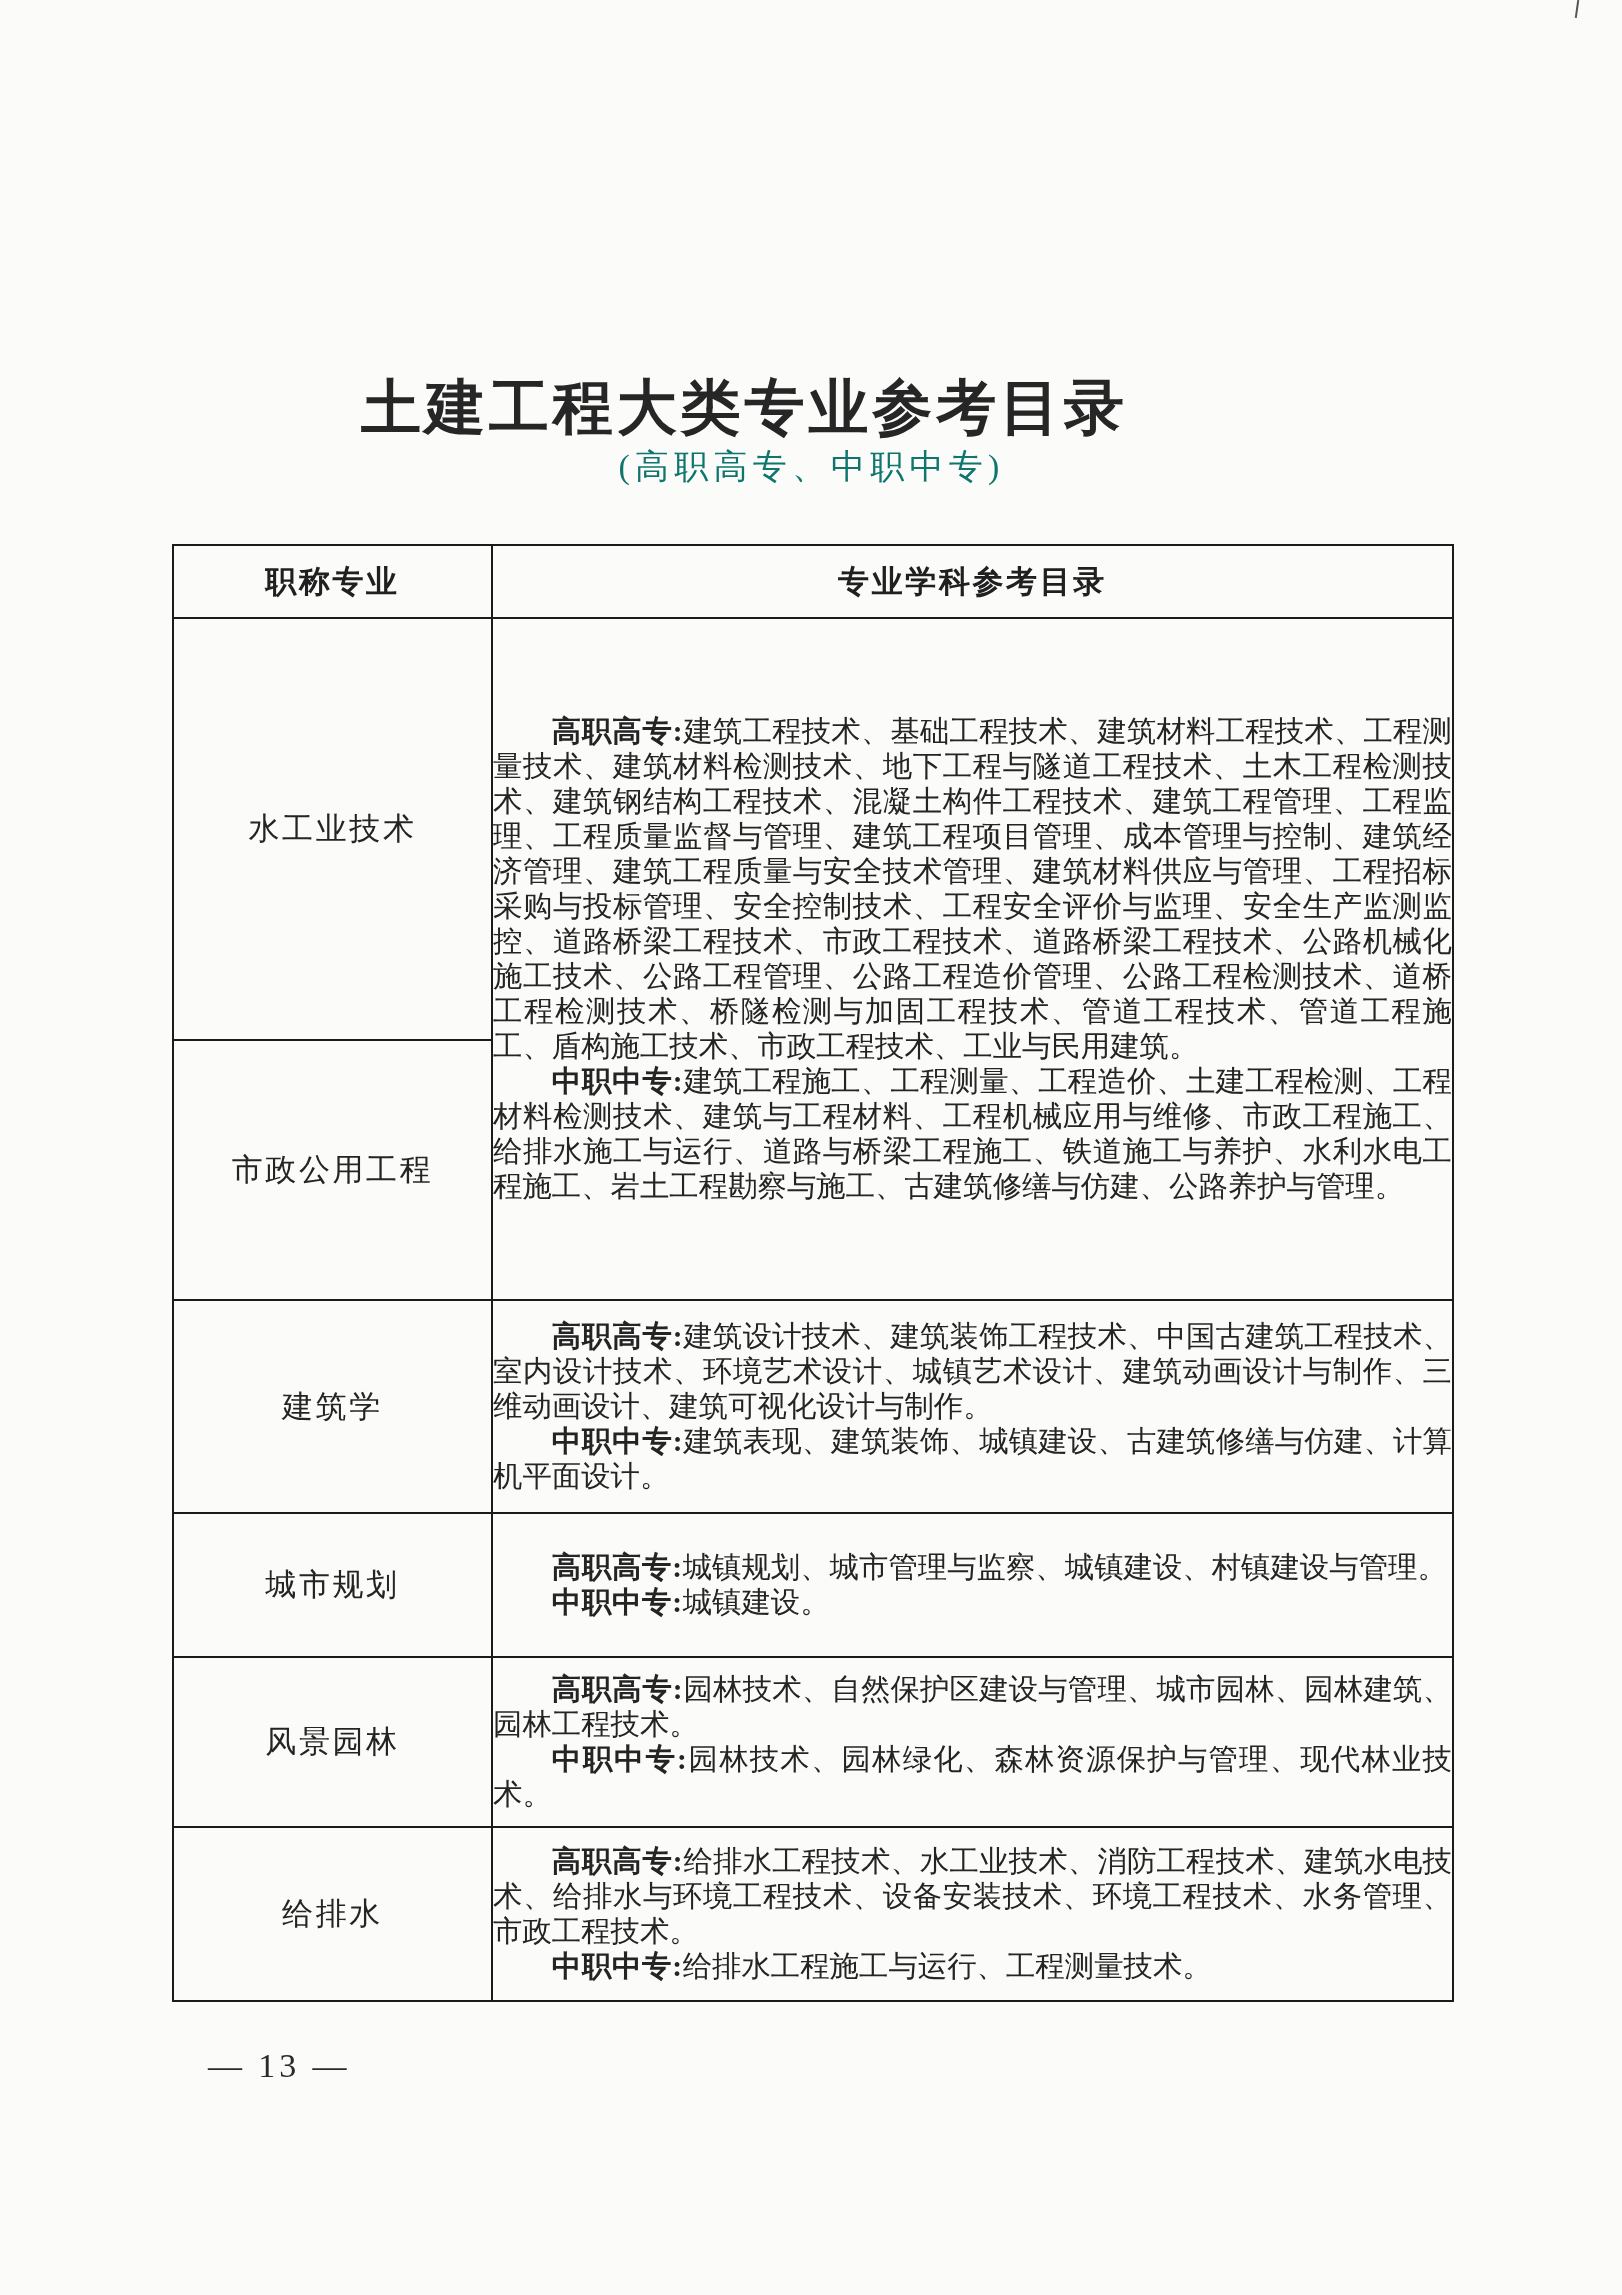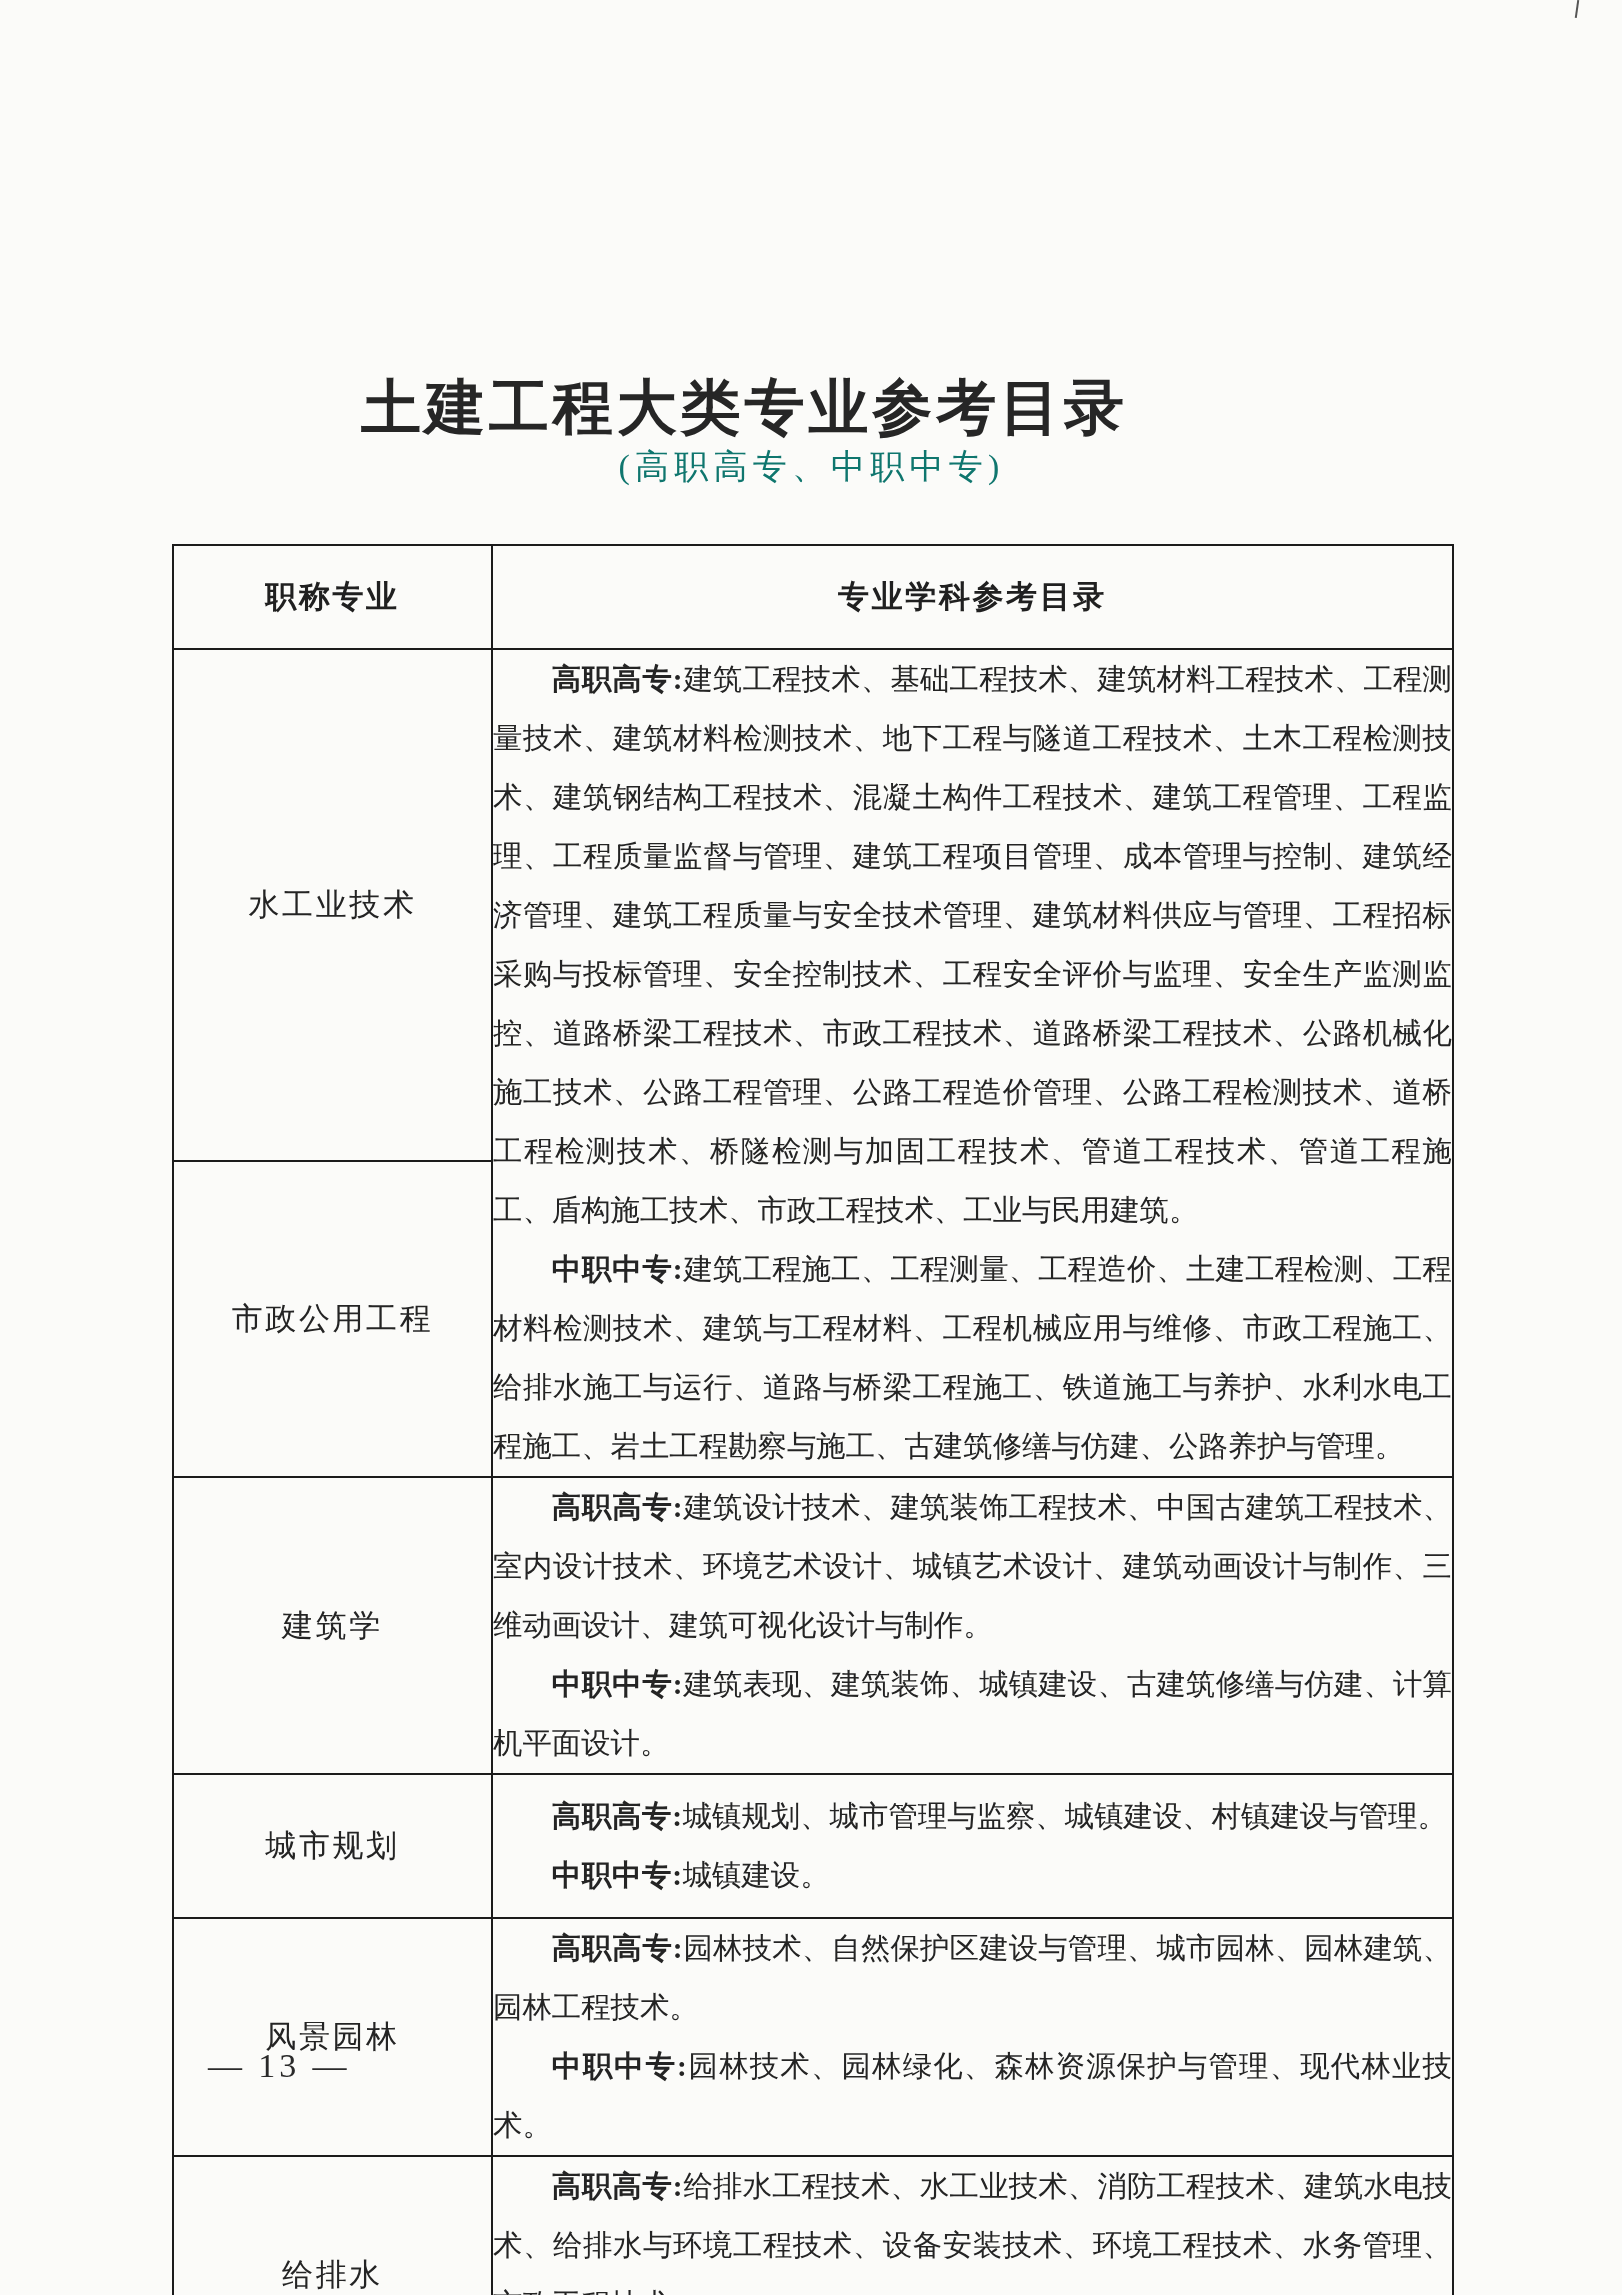--- a/index.html
+++ b/index.html
@@ -36,40 +36,40 @@
     table-layout:fixed;
     background:transparent;
   }
   .ref-table td,.ref-table th{
     border:2px solid #1b1b1b;
     padding:0;
     vertical-align:middle;
   }
   .ref-table .col-spec{width:319px;}
   .ref-table .col-cat{width:961px;}
-  .hdr-row{height:104px;}
+  .hdr-row{height:73px;}
   .hdr-cell{
     text-align:center;
     font-size:31px;
     font-weight:bold;
     letter-spacing:2.6px;
     color:#202020;
   }
   .spec-cell{
     text-align:center;
     font-size:31px;
     letter-spacing:2.6px;
     color:#242424;
     vertical-align:middle;
   }
   .cat-cell{
     vertical-align:top;
     padding:1.3px 17px 0 18.3px;
     font-size:29.4px;
-    line-height:59px;
+    line-height:35px;
     text-align:justify;
     text-justify:inter-ideograph;
     color:#242424;
   }
   .cat-cell p{
     margin:0;
     text-indent:2em;
   }
   .cat-cell p b{
     font-weight:bold;

